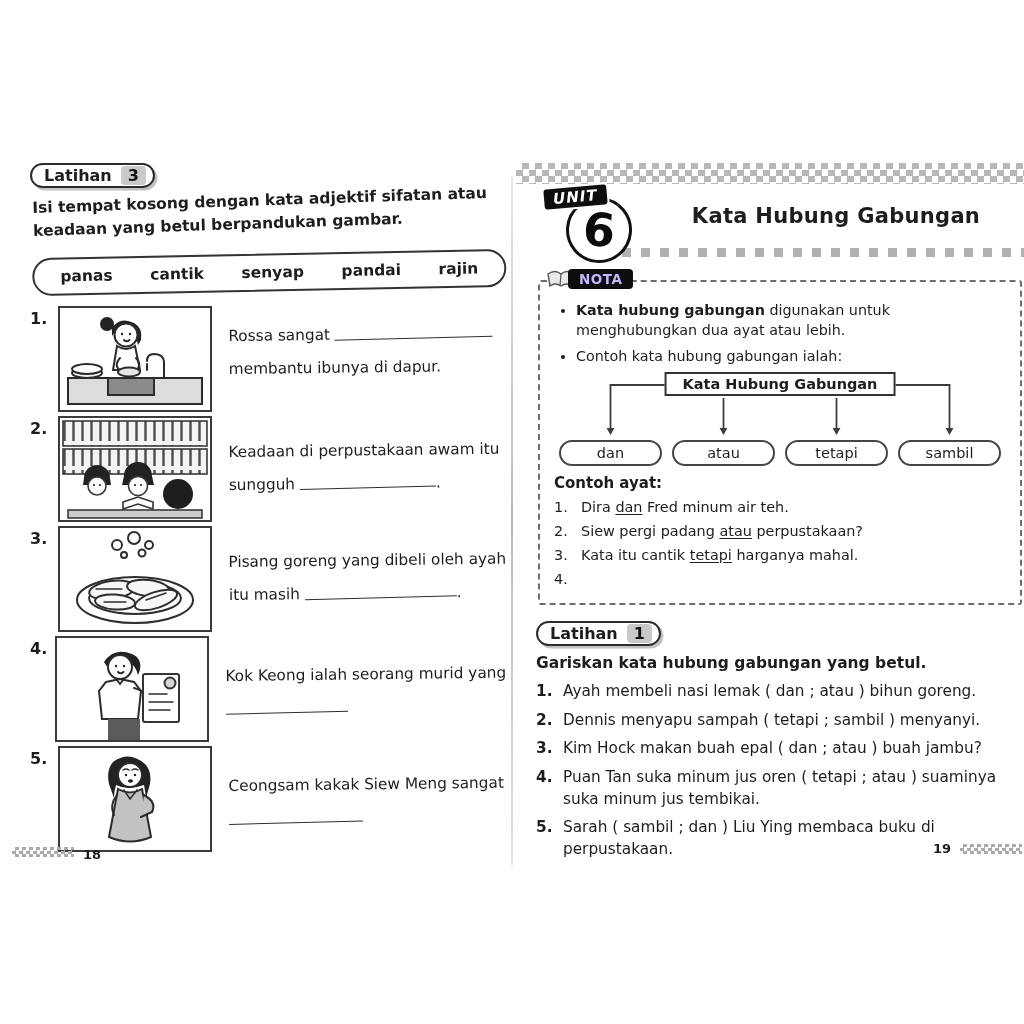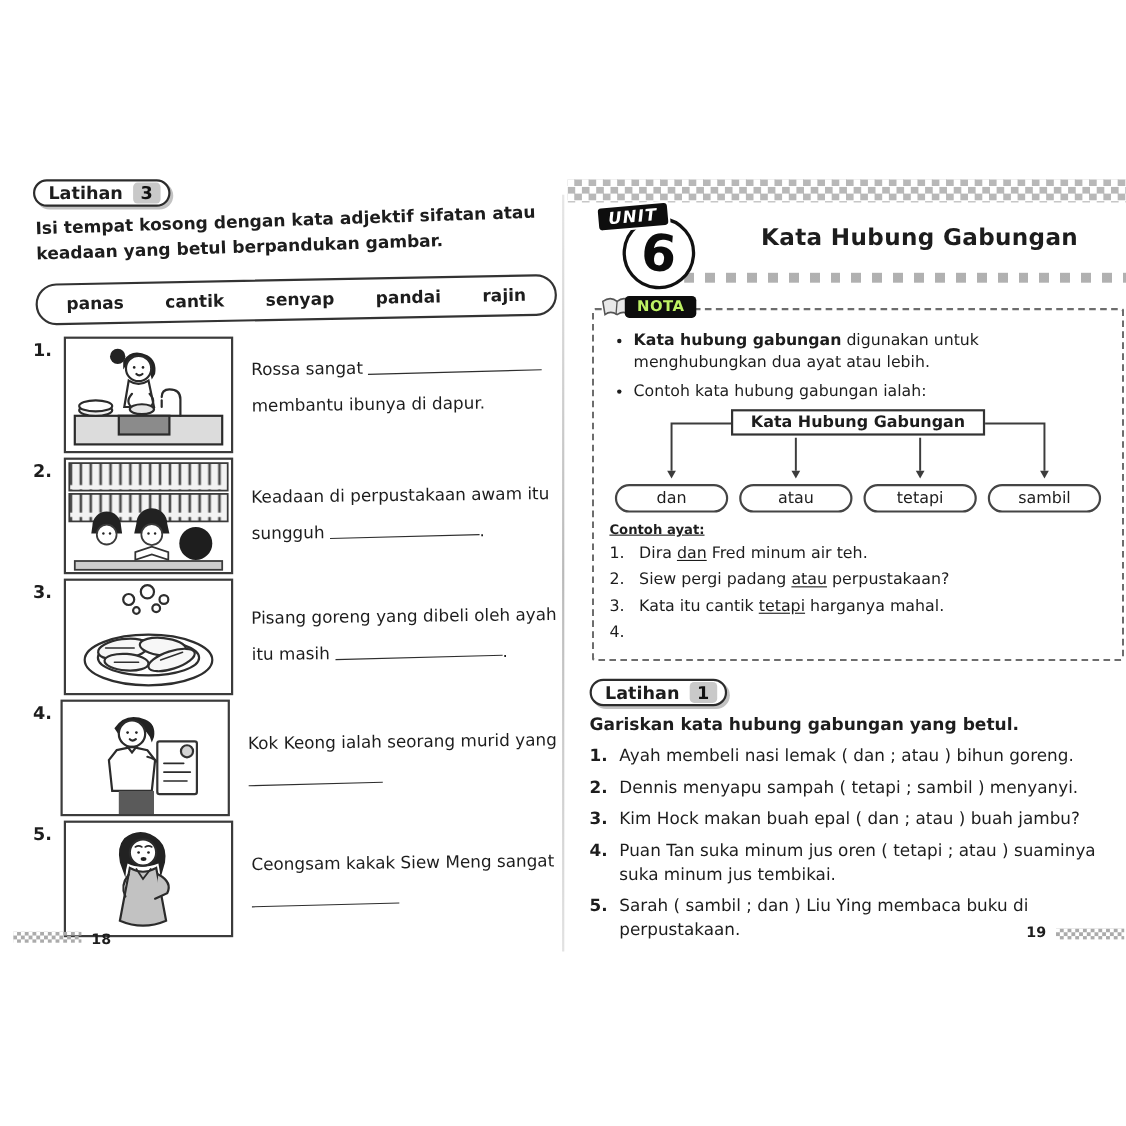--- a/index.html
+++ b/index.html
@@ -48,33 +48,33 @@
   .unit-circle{position:absolute;left:48px;top:13px;width:60px;height:60px;border:3.5px solid #111;
                border-radius:50%;background:#fff;display:flex;align-items:center;justify-content:center;
                font-size:46px;font-weight:bold;transform:rotate(5deg);z-index:1;color:#0c0c0c;}
   .unit-title{position:absolute;left:138px;top:20px;width:360px;text-align:center;font-size:21px;
               font-weight:bold;letter-spacing:.3px;}
   .squares-row{position:absolute;left:104px;right:-6px;top:64px;height:9px;
                background:repeating-linear-gradient(90deg,#9d9d9d 0 9px,transparent 9px 19px);opacity:.8;}
   .nota-box{margin:24px 2px 0 20px;border:2px dashed #6d6d6d;border-radius:3px;position:relative;
             padding:16px 12px 8px 12px;}
   .nota-tab{position:absolute;top:-14px;left:6px;display:flex;align-items:center;z-index:2;}
-  .nota-label{background:#0d0d0d;color:#bef264;font-weight:bold;font-size:13.5px;padding:2px 11px;
+  .nota-label{background:#0d0d0d;color:#c4b5fd;font-weight:bold;font-size:13.5px;padding:2px 11px;
               border-radius:4px;margin-left:-8px;letter-spacing:.5px;}
   .nota-bullets{margin:2px 0 6px 4px;padding-left:20px;}
   .nota-bullets li{font-size:14.3px;line-height:1.42;margin-bottom:5px;}
   .diagram{position:relative;height:94px;margin:4px 2px 2px;}
   .d-root{position:absolute;left:50%;transform:translateX(-50%);top:0;border:2px solid #333;
           padding:2px 16px;font-weight:bold;font-size:14.5px;background:#fff;z-index:2;white-space:nowrap;}
   .d-svg{position:absolute;left:0;top:0;width:100%;height:100%;}
   .d-pills{position:absolute;left:0;right:0;bottom:0;display:flex;}
   .d-cell{flex:1;display:flex;justify-content:center;}
   .d-pill{border:2px solid #454545;border-radius:15px;padding:3px 0;width:88%;text-align:center;
           font-size:14.5px;background:#fff;}
-  .c-head{font-weight:bold;font-size:12px;margin:8px 0 7px 2px;text-decoration:underline;}
+  .c-head{font-weight:bold;font-size:15px;margin:8px 0 7px 2px;}
   .c-item{display:flex;font-size:14.4px;margin-bottom:8px;margin-left:2px;}
   .c-num{width:27px;}
   .kw{text-decoration:underline;text-underline-offset:2px;}
   .lat1{margin:16px 0 0 18px;}
   .instr-right{margin:8px 0 9px 18px;font-weight:bold;font-size:15.5px;}
   .ex-items{margin-left:18px;margin-right:2px;}
   .ex-item{display:flex;font-size:15.3px;line-height:1.42;margin-bottom:7px;}
   .ex-num{width:27px;font-weight:bold;flex:none;}
   .ex-text{flex:1;}
   .footer-right{position:absolute;right:2px;top:678px;display:flex;align-items:center;gap:9px;

